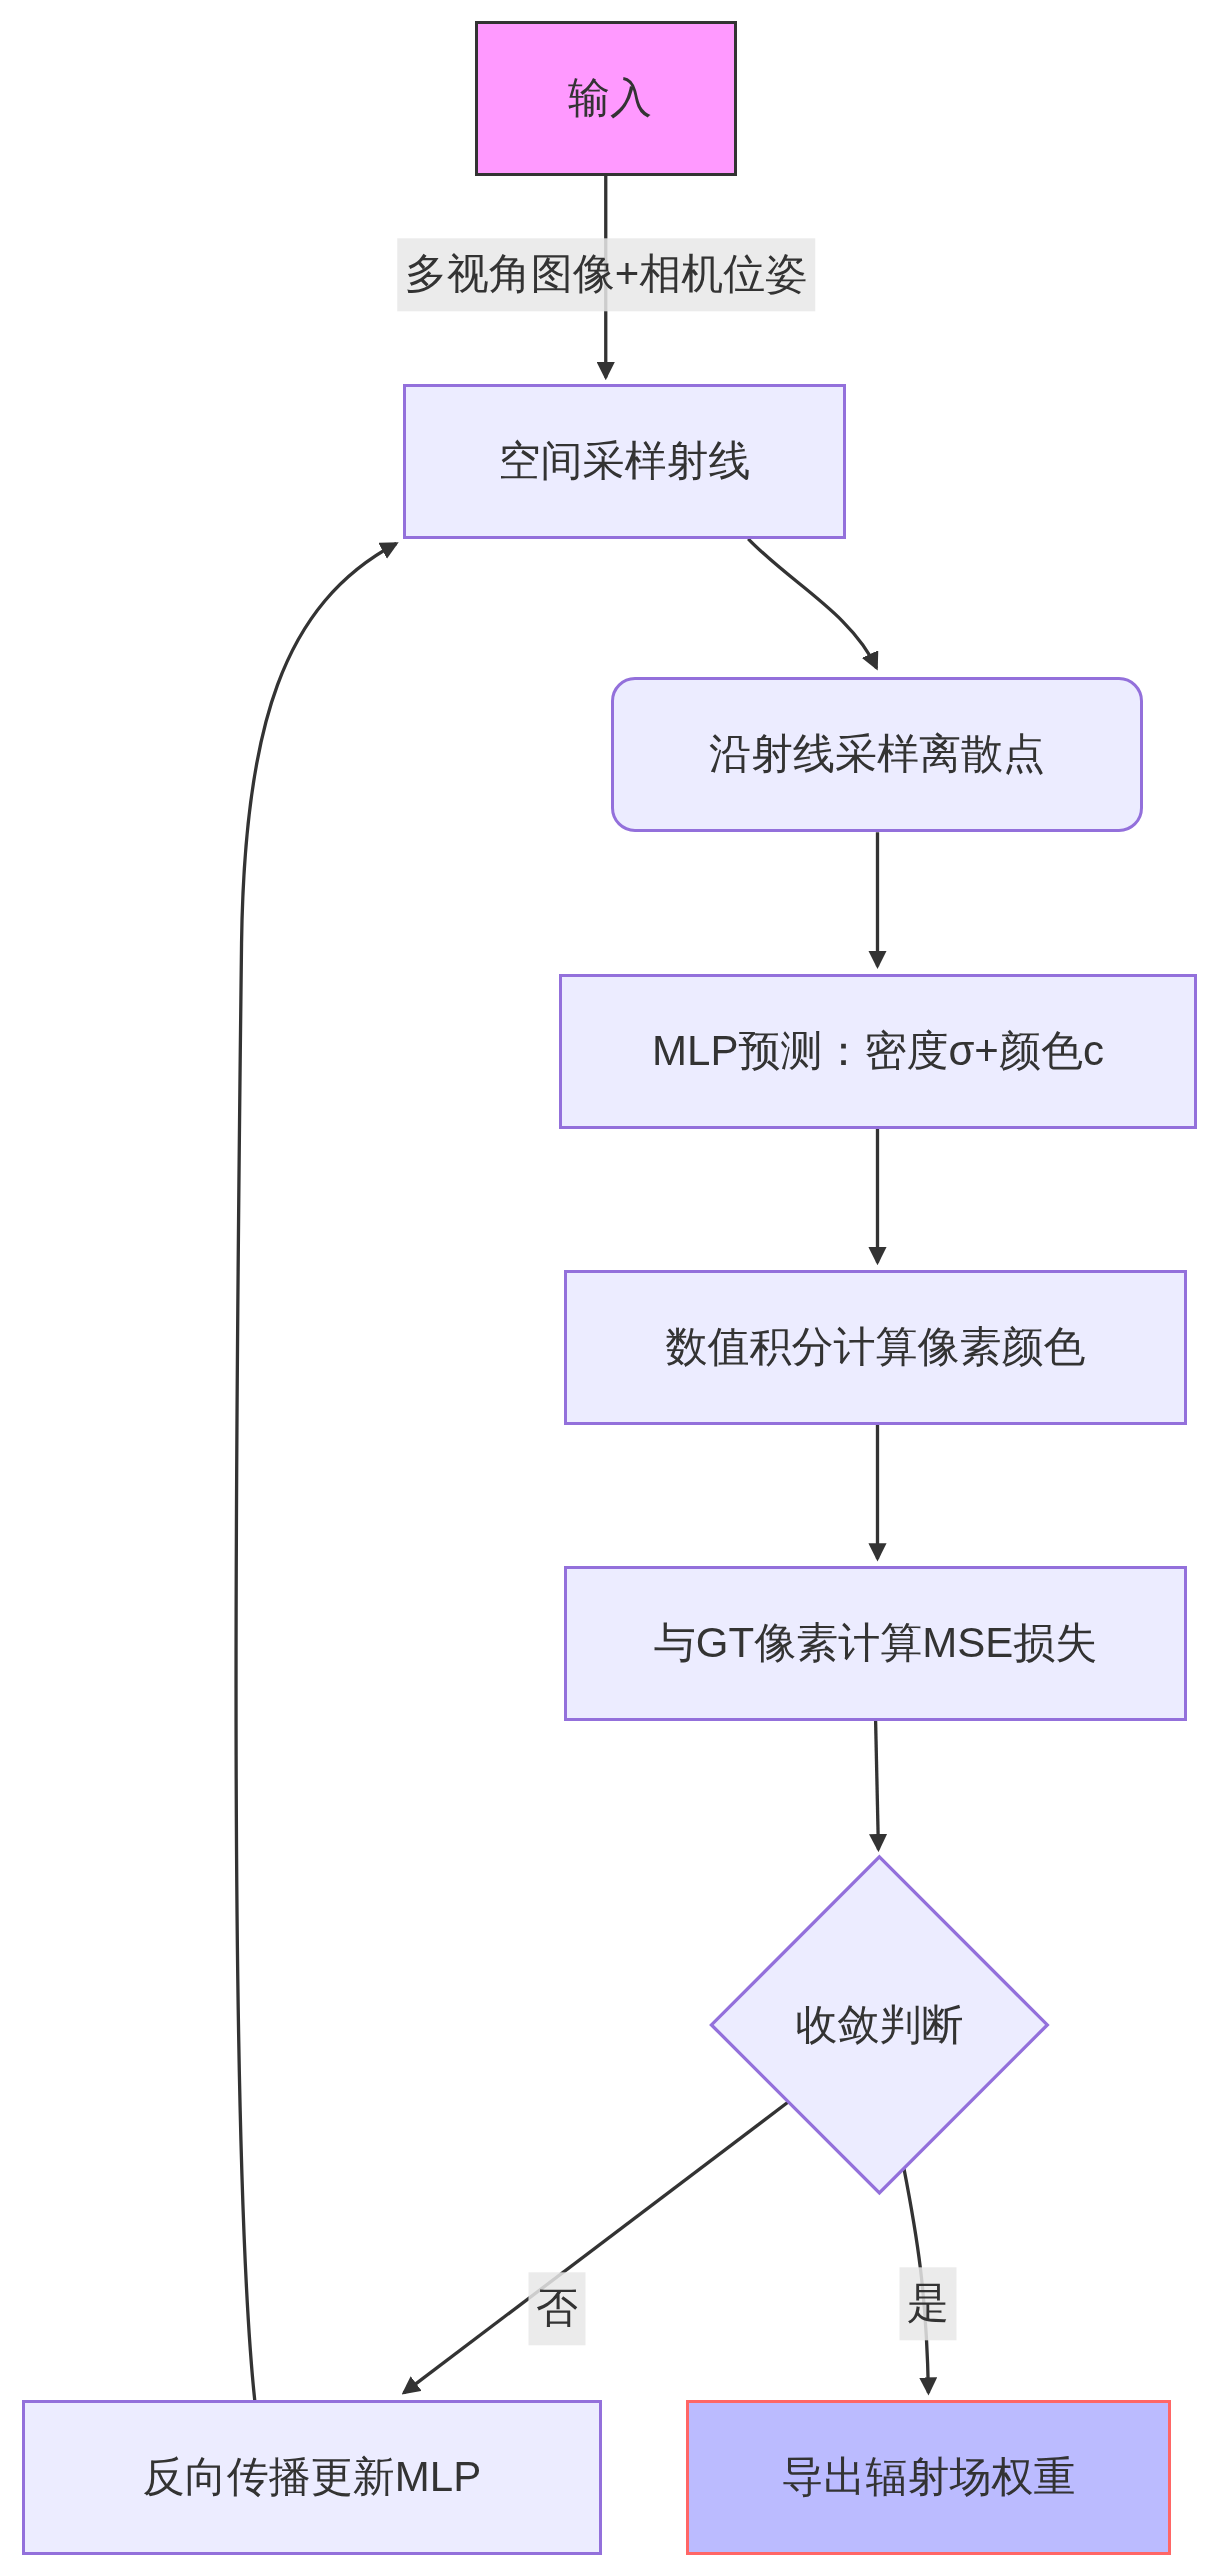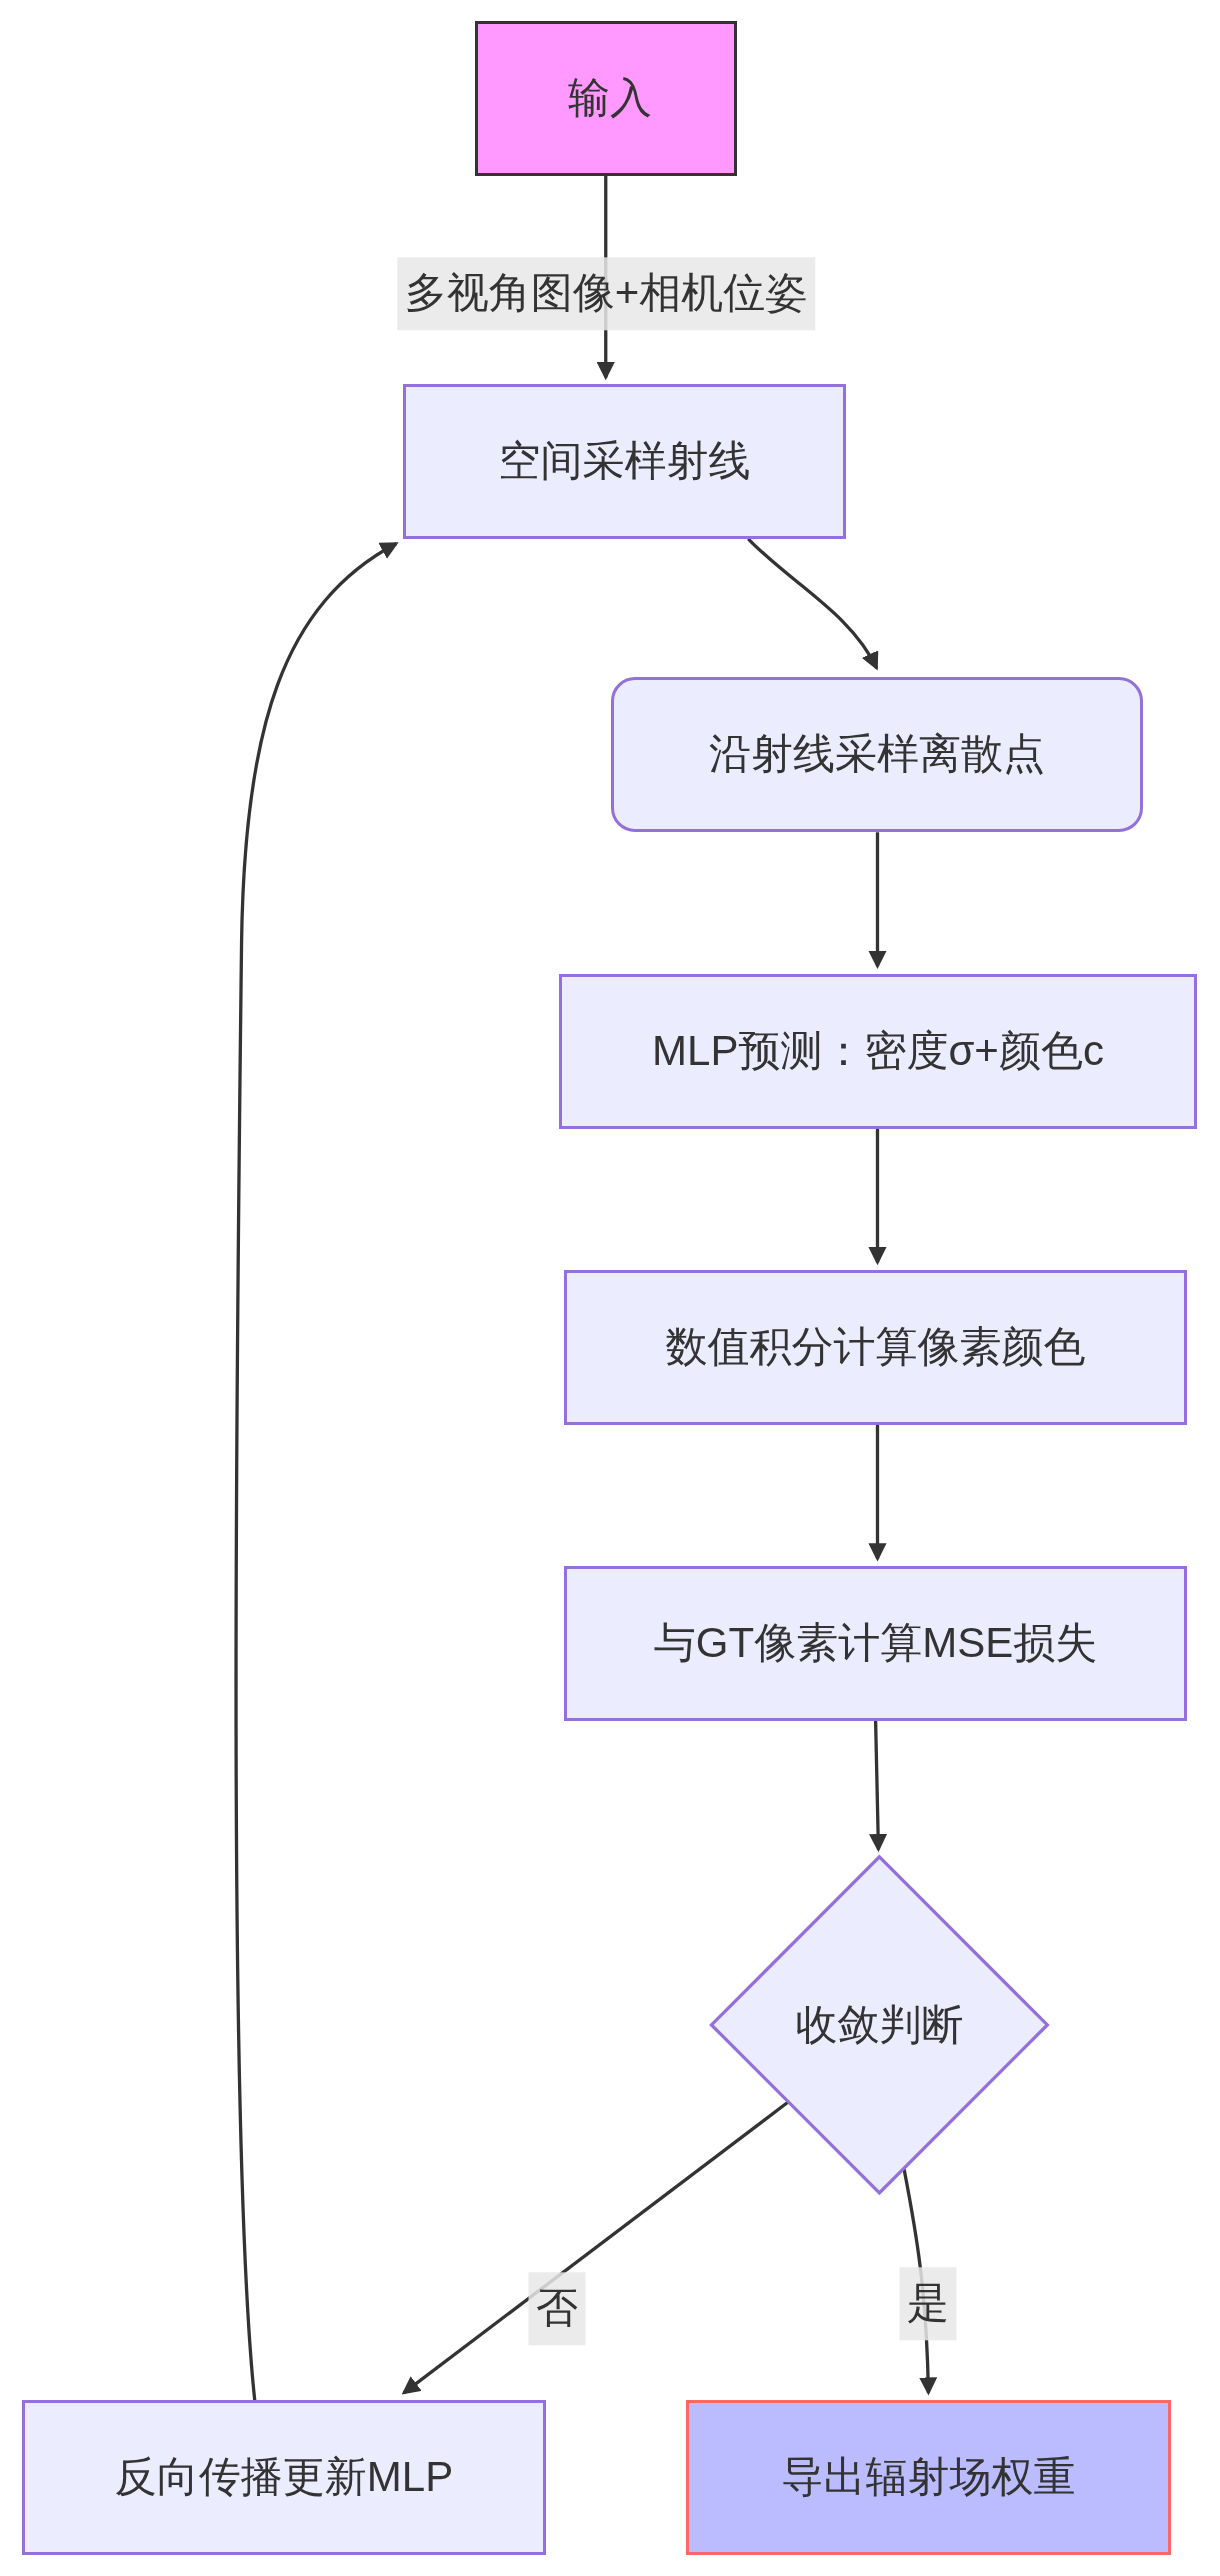--- a/index.html
+++ b/index.html
@@ -87,38 +87,38 @@
 
     <path d="M 835 2228 L 428 2536" fill="none" stroke="#333333" stroke-width="3.5" marker-end="url(#arrow)"></path>
 
     <path d="M 958 2298 C 972 2370 982 2430 984 2536" fill="none" stroke="#333333" stroke-width="3.5" marker-end="url(#arrow)"></path>
 
     <path d="M 270 2544 C 242 2280 250 1500 256 1000 C 259 770 300 640 420 576" fill="none" stroke="#333333" stroke-width="3.5" marker-end="url(#arrow)"></path>
 
     <polygon points="932,1968 1110,2146 932,2324 754,2146" fill="#ECECFF" stroke="#9370DB" stroke-width="3.5"></polygon>
   </svg>
 
-  <div class="edge-label" style="left:606px; top:294px;">多视角图像+相机位姿</div>
+  <div class="edge-label" style="left:606px; top:275px;">多视角图像+相机位姿</div>
 
   <div class="edge-label" style="left:557px; top:2309px;">否</div>
 
   <div class="edge-label" style="left:928px; top:2304px;">是</div>
 
   <div class="node start" style="left: 475px; top: 21px; width: 262px; height: 155px; background: rgb(255, 153, 255);">输入</div>
 
   <div class="node" style="left:403px; top:384px; width:443px; height:155px;">空间采样射线</div>
 
   <div class="node" style="left:611px; top:677px; width:532px; height:155px;border-radius:24px;">沿射线采样离散点</div>
 
   <div class="node" style="left:559px; top:974px; width:638px; height:155px;">MLP预测：密度σ+颜色c</div>
 
   <div class="node" style="left:564px; top:1270px; width:623px; height:155px;">数值积分计算像素颜色</div>
 
   <div class="node" style="left:564px; top:1566px; width:623px; height:155px;">与GT像素计算MSE损失</div>
 
   <div class="diamond-label">收敛判断</div>
 
-  <div class="node" style="left:22px; top:2400px; width:524px; height:155px;">反向传播更新MLP</div>
+  <div class="node" style="left:22px; top:2400px; width:580px; height:155px;">反向传播更新MLP</div>
 
   <div class="node result" style="left: 686px; top: 2400px; width: 485px; height: 155px; background: rgb(187, 187, 255); text-align: center;">导出辐射场权重</div>
 
 </div>
 
 
 </body></html>

